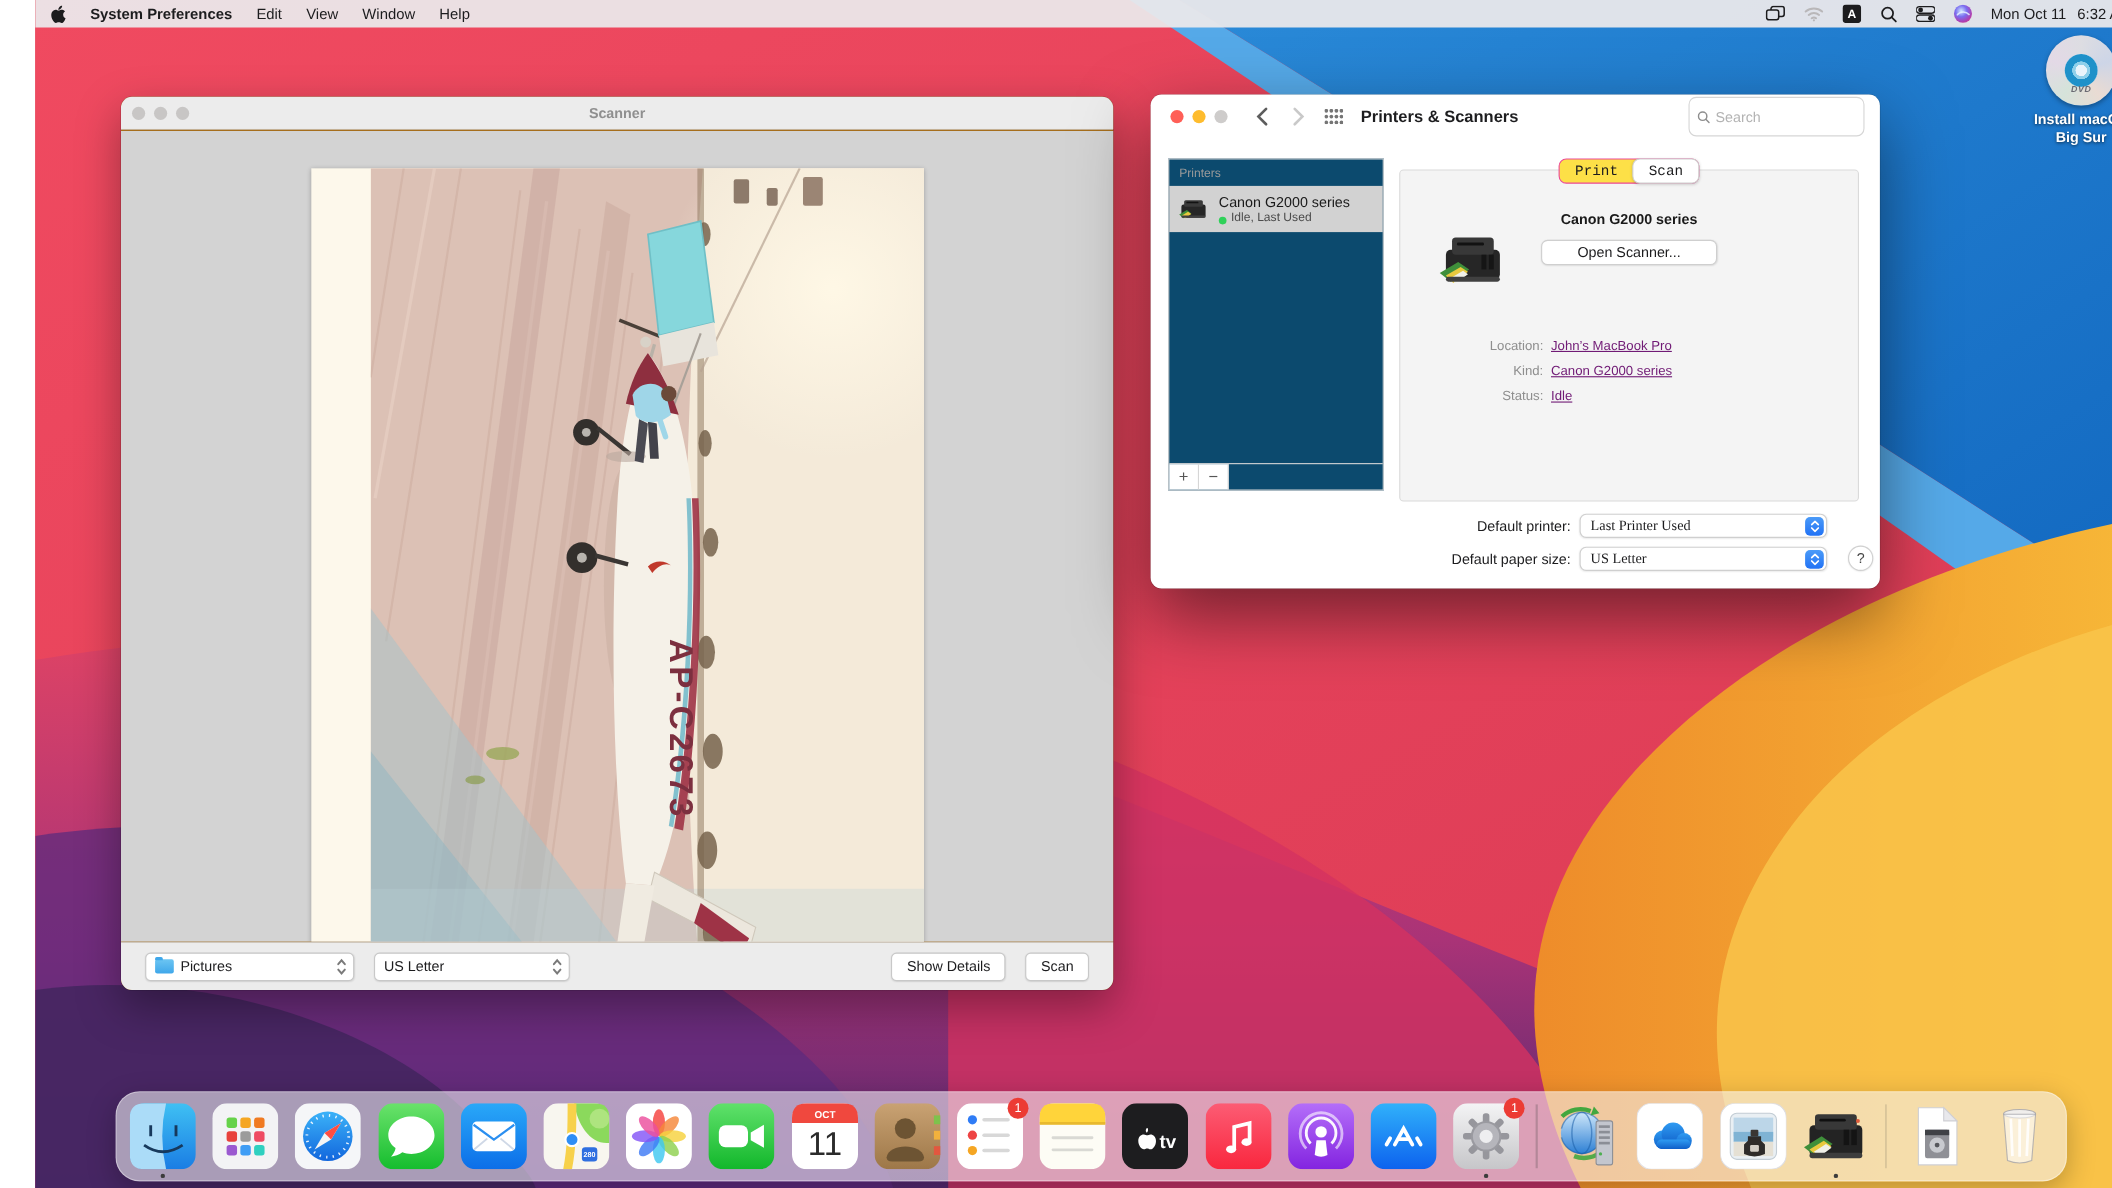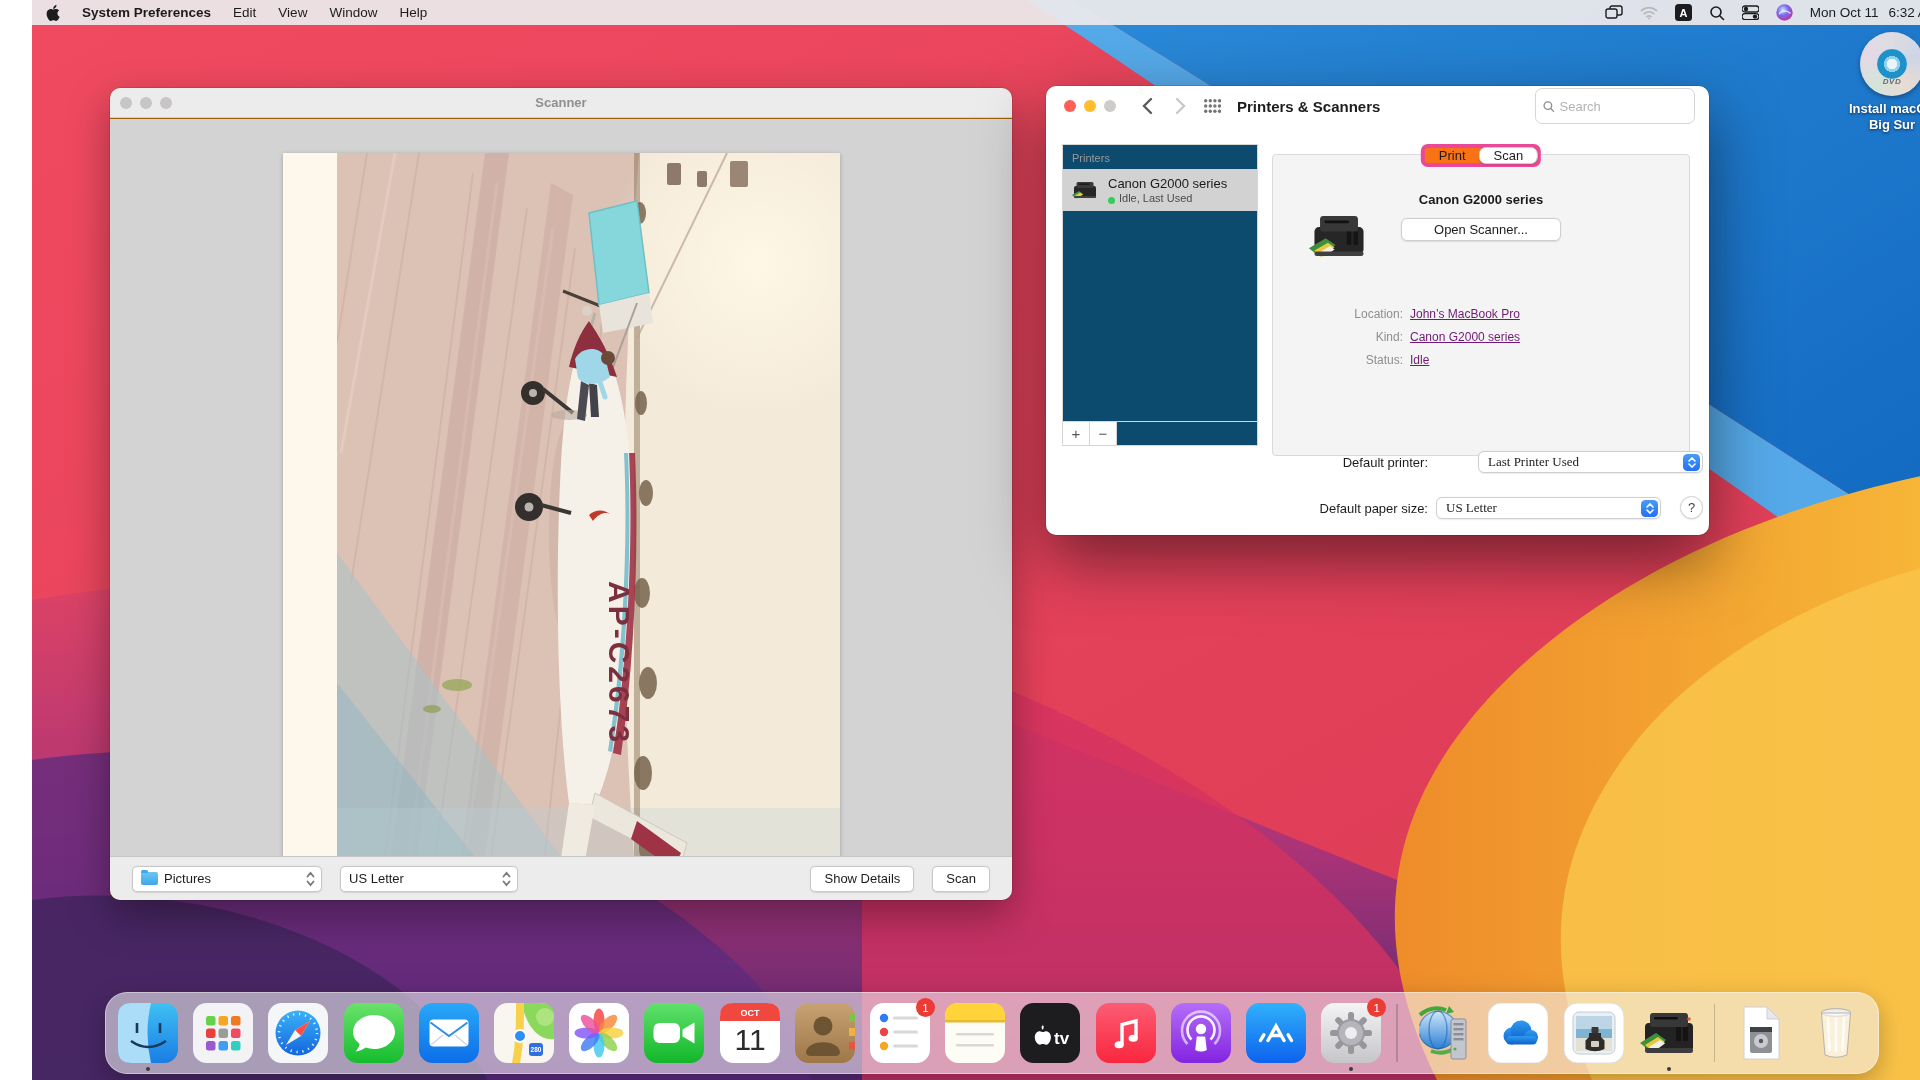--- a/index.html
+++ b/index.html
@@ -73,35 +73,35 @@
   .pr-name { font-size:13px; color:#1a1a1a; }
   .pr-status { font-size:11px; color:#4c4c4c; display:flex; align-items:flex-end; gap:4px; }
   .status-dot { width:7px; height:7px; border-radius:50%; background:#2fd159; display:inline-block; }
   .sidebar-actions { position:absolute; bottom:0; left:0; right:0; height:24px; border-top:1px solid #d6d6d6; display:flex; }
   .sb-btn { width:27px; height:100%; border-right:1px solid #d6d6d6; display:flex; align-items:center;
     justify-content:center; font-size:15px; color:#565656; background:#fff; }
 
   .printer-detail { position:absolute; left:226px; top:68px; width:418px; height:302px;
     background:#f4f4f4; border:1px solid #dadada; border-radius:4px; }
   .tab-group { position:absolute; top:-11px; left:50%; transform:translateX(-50%);
-    display:flex; background:#f97316; border:4px solid #ec4899; border-radius:7px; height:23px; }
+    display:flex; background:#fde047; border:1px solid #ec4899; border-radius:7px; height:23px;font-family:Liberation Mono, monospace; }
   .tab { padding:0 14px; font-size:13px; color:#1c1c1e; display:flex; align-items:center; border-radius:7px; }
   .tab.selected { background:#fff; border:1px solid #cfcfcf; margin:-1px; box-shadow:0 1px 2.5px rgba(0,0,0,.15); }
   .detail-name { text-align:center; margin-top:37px; font-size:13px; font-weight:bold; color:#1a1a1a; }
   .open-scanner { position:absolute; left:50%; transform:translateX(-50%); top:63px; width:160px; height:23px;
     background:#fff; border:1px solid #cfcfcf; border-radius:6px; font-size:13px; color:#1c1c1e;
     display:flex; align-items:center; justify-content:center; box-shadow:0 .5px 1.5px rgba(0,0,0,.1); }
   .detail-printer-img { position:absolute; left:24px; top:52px; }
   .info-rows { position:absolute; top:152px; left:0; right:0; display:flex; flex-direction:column; gap:9px; }
   .info-row { display:flex; font-size:12px; }
   .info-label { width:130px; text-align:right; color:#8e8e8e; }
   .info-value { margin-left:7px; color:#701a75;text-decoration:underline; }
 
   .prefs-footer-row { position:absolute; display:flex; align-items:center; font-size:13px; color:#1c1c1e; }
-  .row-printer { top:365px; left:0; right:0;gap:42px; } .row-paper { top:411px; left:0; right:0; }
+  .row-printer { top:381px; left:0; right:0; } .row-paper { top:411px; left:0; right:0; }
   .footer-label { width:390px; text-align:right; padding-right:8px; }
   .dropdown { width:225px; height:22px; background:#fff; border:1px solid #cfcfcf; border-radius:6px;
     display:flex; align-items:center; padding:0 2px 0 9px; box-shadow:0 .5px 1.5px rgba(0,0,0,.08);font-family:Liberation Serif, serif; }
   .dropdown .dd-label { flex:1; }
   .dd-stepper { width:17px; height:17px; border-radius:4.5px; background:linear-gradient(#4b9bf8,#2172f5);
     display:flex; flex-direction:column; align-items:center; justify-content:center; gap:1px; }
   .help-btn { position:absolute; top:410px; left:634px; width:23px; height:23px; border-radius:50%;
     background:#fff; border:1px solid #d0d0d0; box-shadow:0 .5px 1.5px rgba(0,0,0,.12);
     display:flex; align-items:center; justify-content:center; font-size:13px; color:#444; }
 

